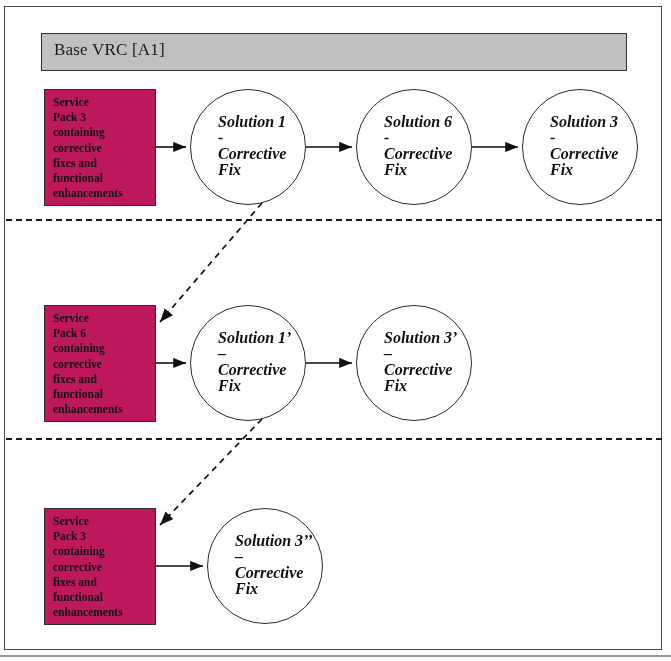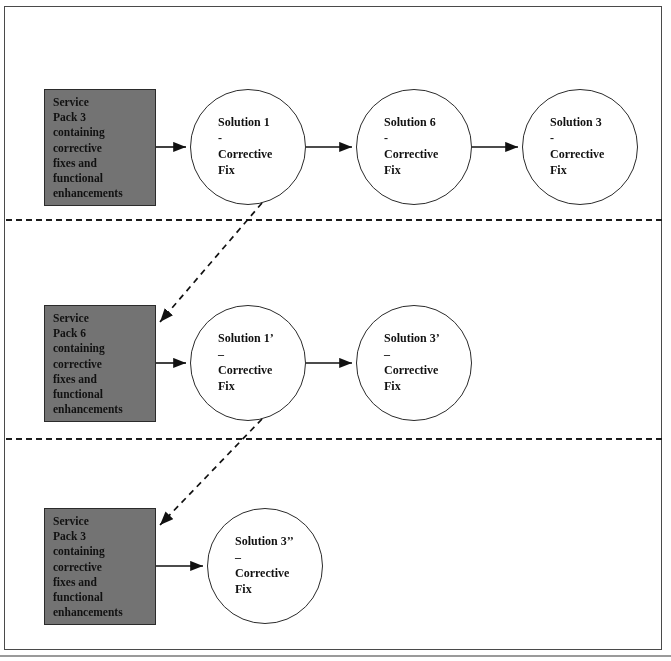--- a/index.html
+++ b/index.html
@@ -58,21 +58,21 @@
     white-space: nowrap;
   }
   
   .sp-box {
     position: absolute;
     left: 44px;
     width: 112px;
     height: 117px;
     border: 1px solid #2b2b2b;
     box-sizing: border-box;
-    background: #737373;
+    background: #be185d;
   }
   .sp-box .sp-text {
     position: absolute;
     left: 8px;
     top: 5px;
     width: 100px;
     font-size: 11.5px;
     font-weight: bold;
     line-height: 15.2px;
     color: #111111;
@@ -85,24 +85,25 @@
     border: 1px solid #2b2b2b;
     border-radius: 50%;
     box-sizing: border-box;
     background: transparent;
   }
   .circle .c-text {
     position: absolute;
     left: 27px;
     top: 24px;
     width: 86px;
-    font-size: 12px;
+    font-size: 16px;
     font-weight: bold;
     line-height: 16px;
     color: #111111;
+    font-style: italic;
   }
   
   .overlay {
     position: absolute;
     left: 0;
     top: 0;
     width: 671px;
     height: 661px;
     pointer-events: none;
   }
@@ -114,20 +115,23 @@
     width: 656px;
   }
 </style>
 </head>
 <body>
 
 <div id="canvas">
 
   <div class="frame"></div>
 
+  <div class="band-header" style="top:33px;">
+    <span class="label">Base VRC [A1]</span>
+  </div>
 
   <div class="sp-box" style="top:89px;">
     <div class="sp-text">
       <div>Service</div>
       <div>Pack 3</div>
       <div>containing</div>
       <div>corrective</div>
       <div>fixes and</div>
       <div>functional</div>
       <div>enhancements</div>

